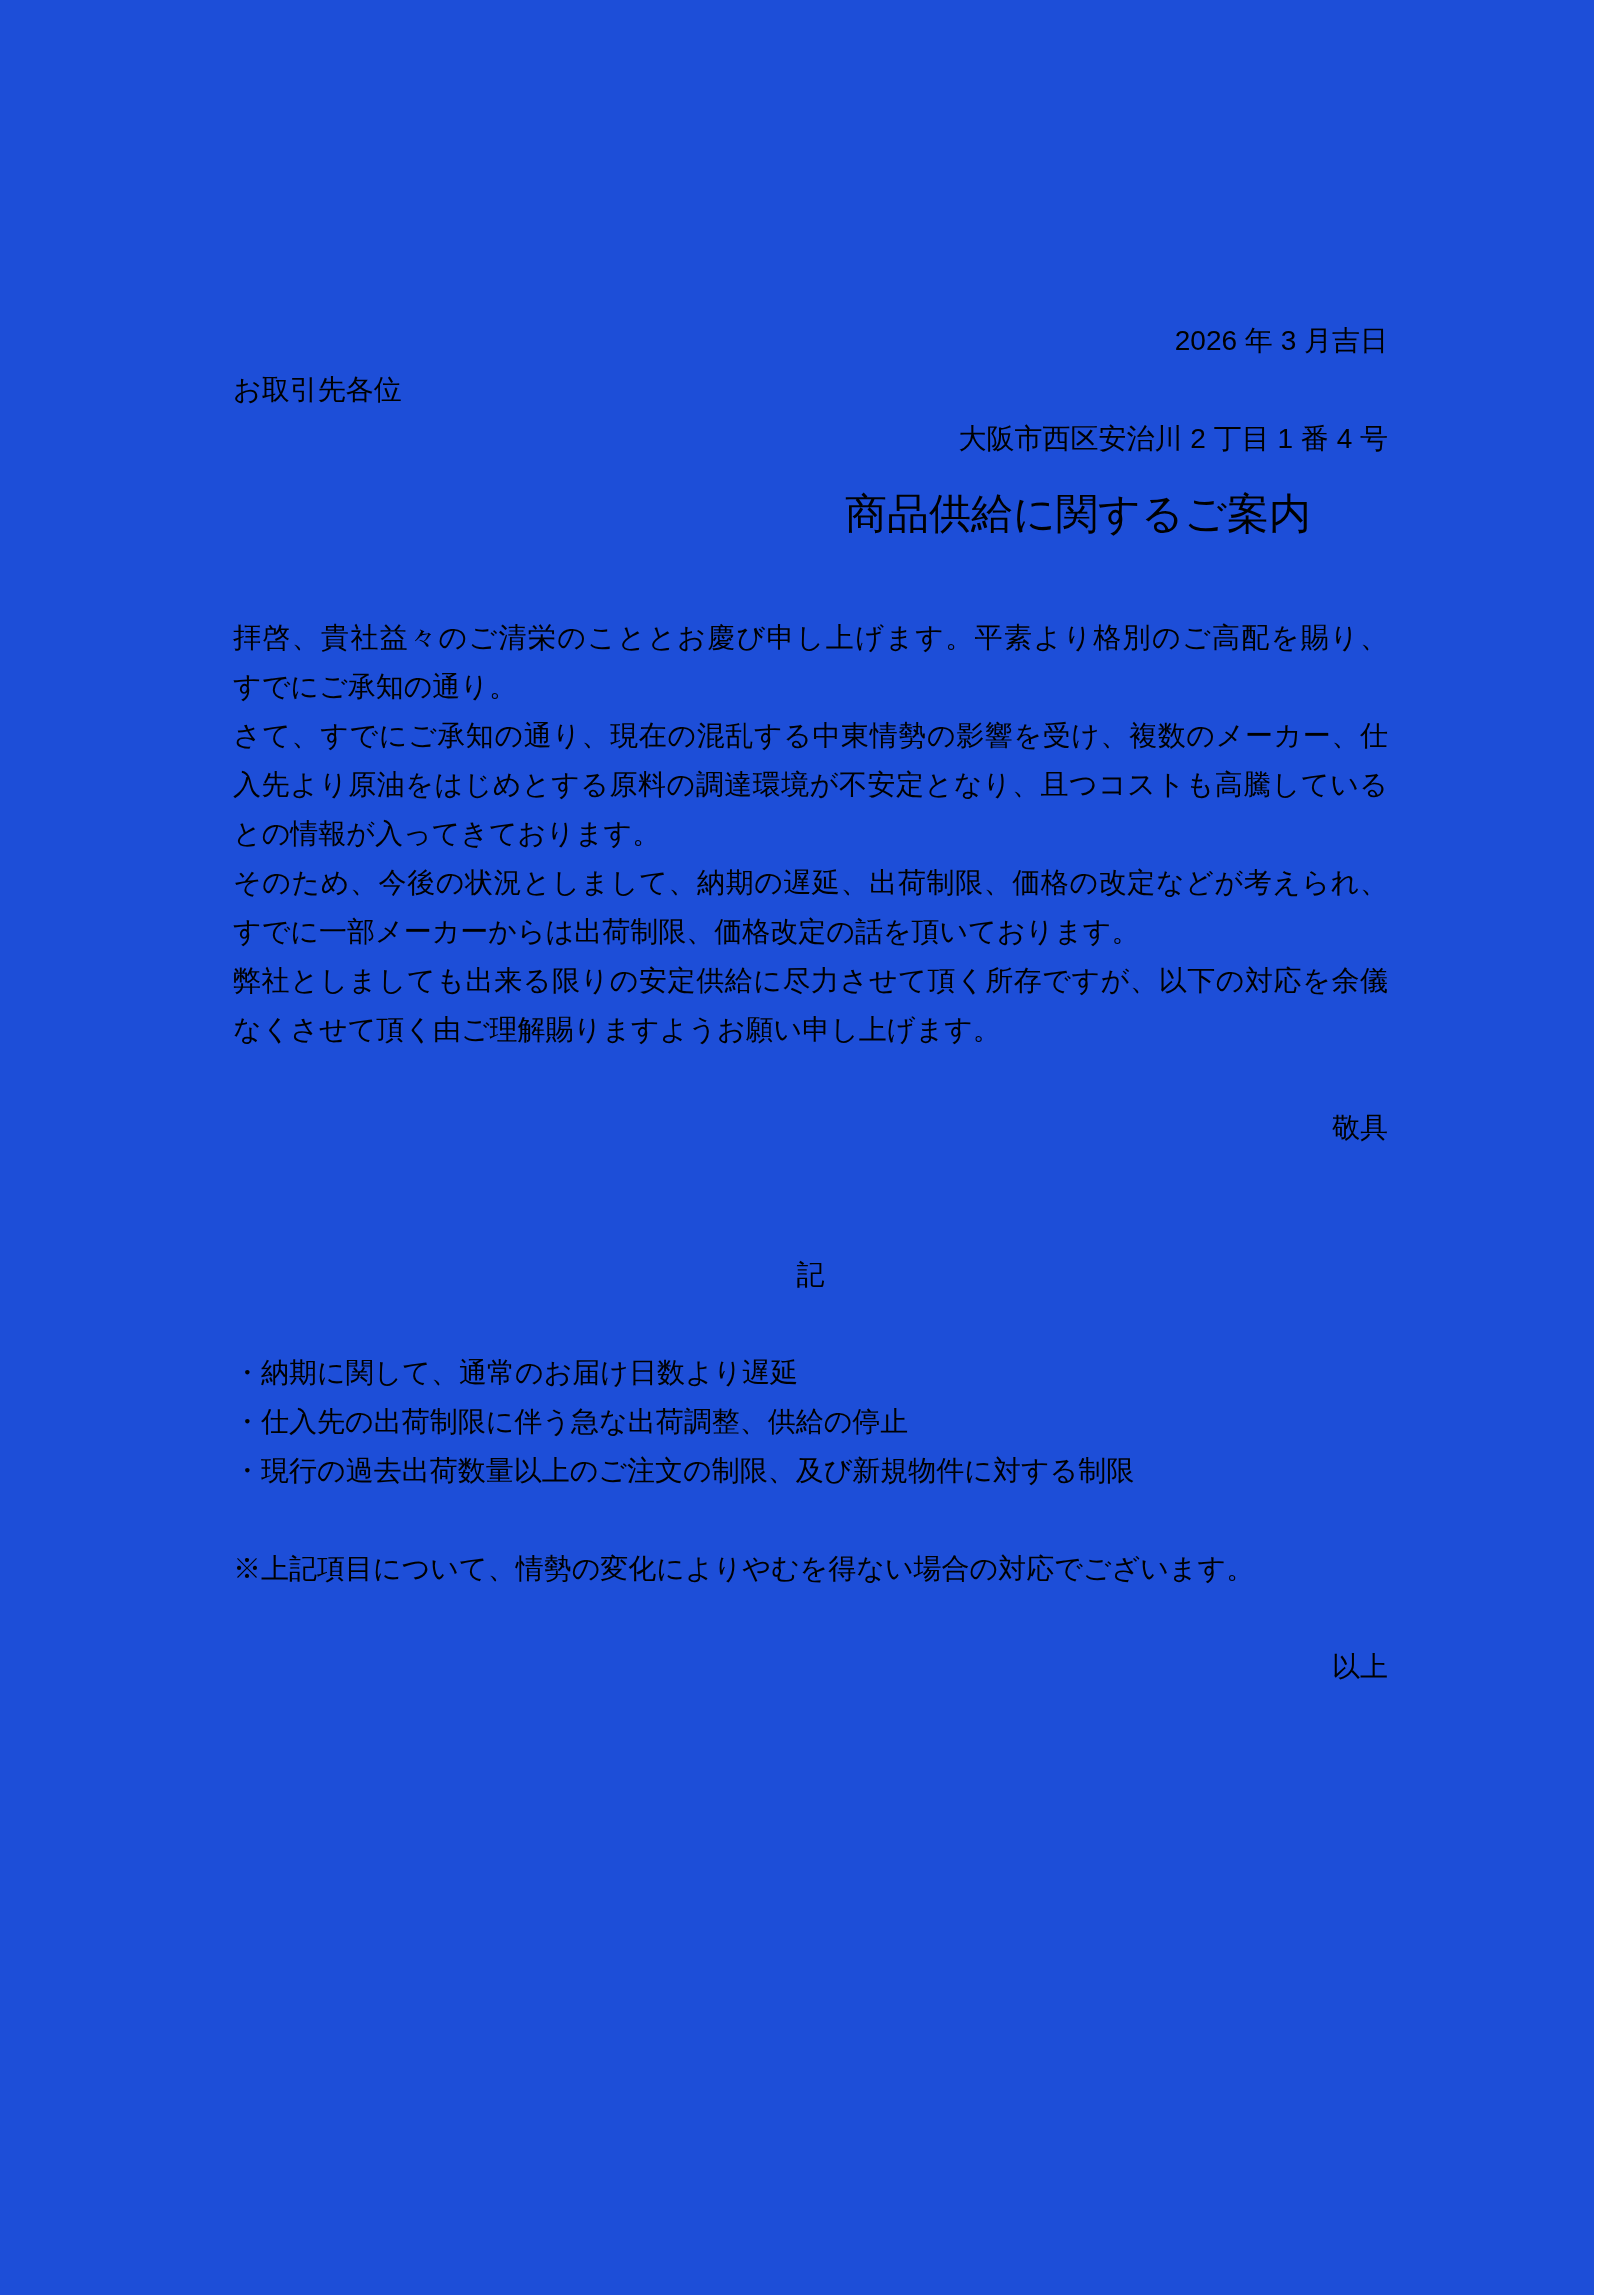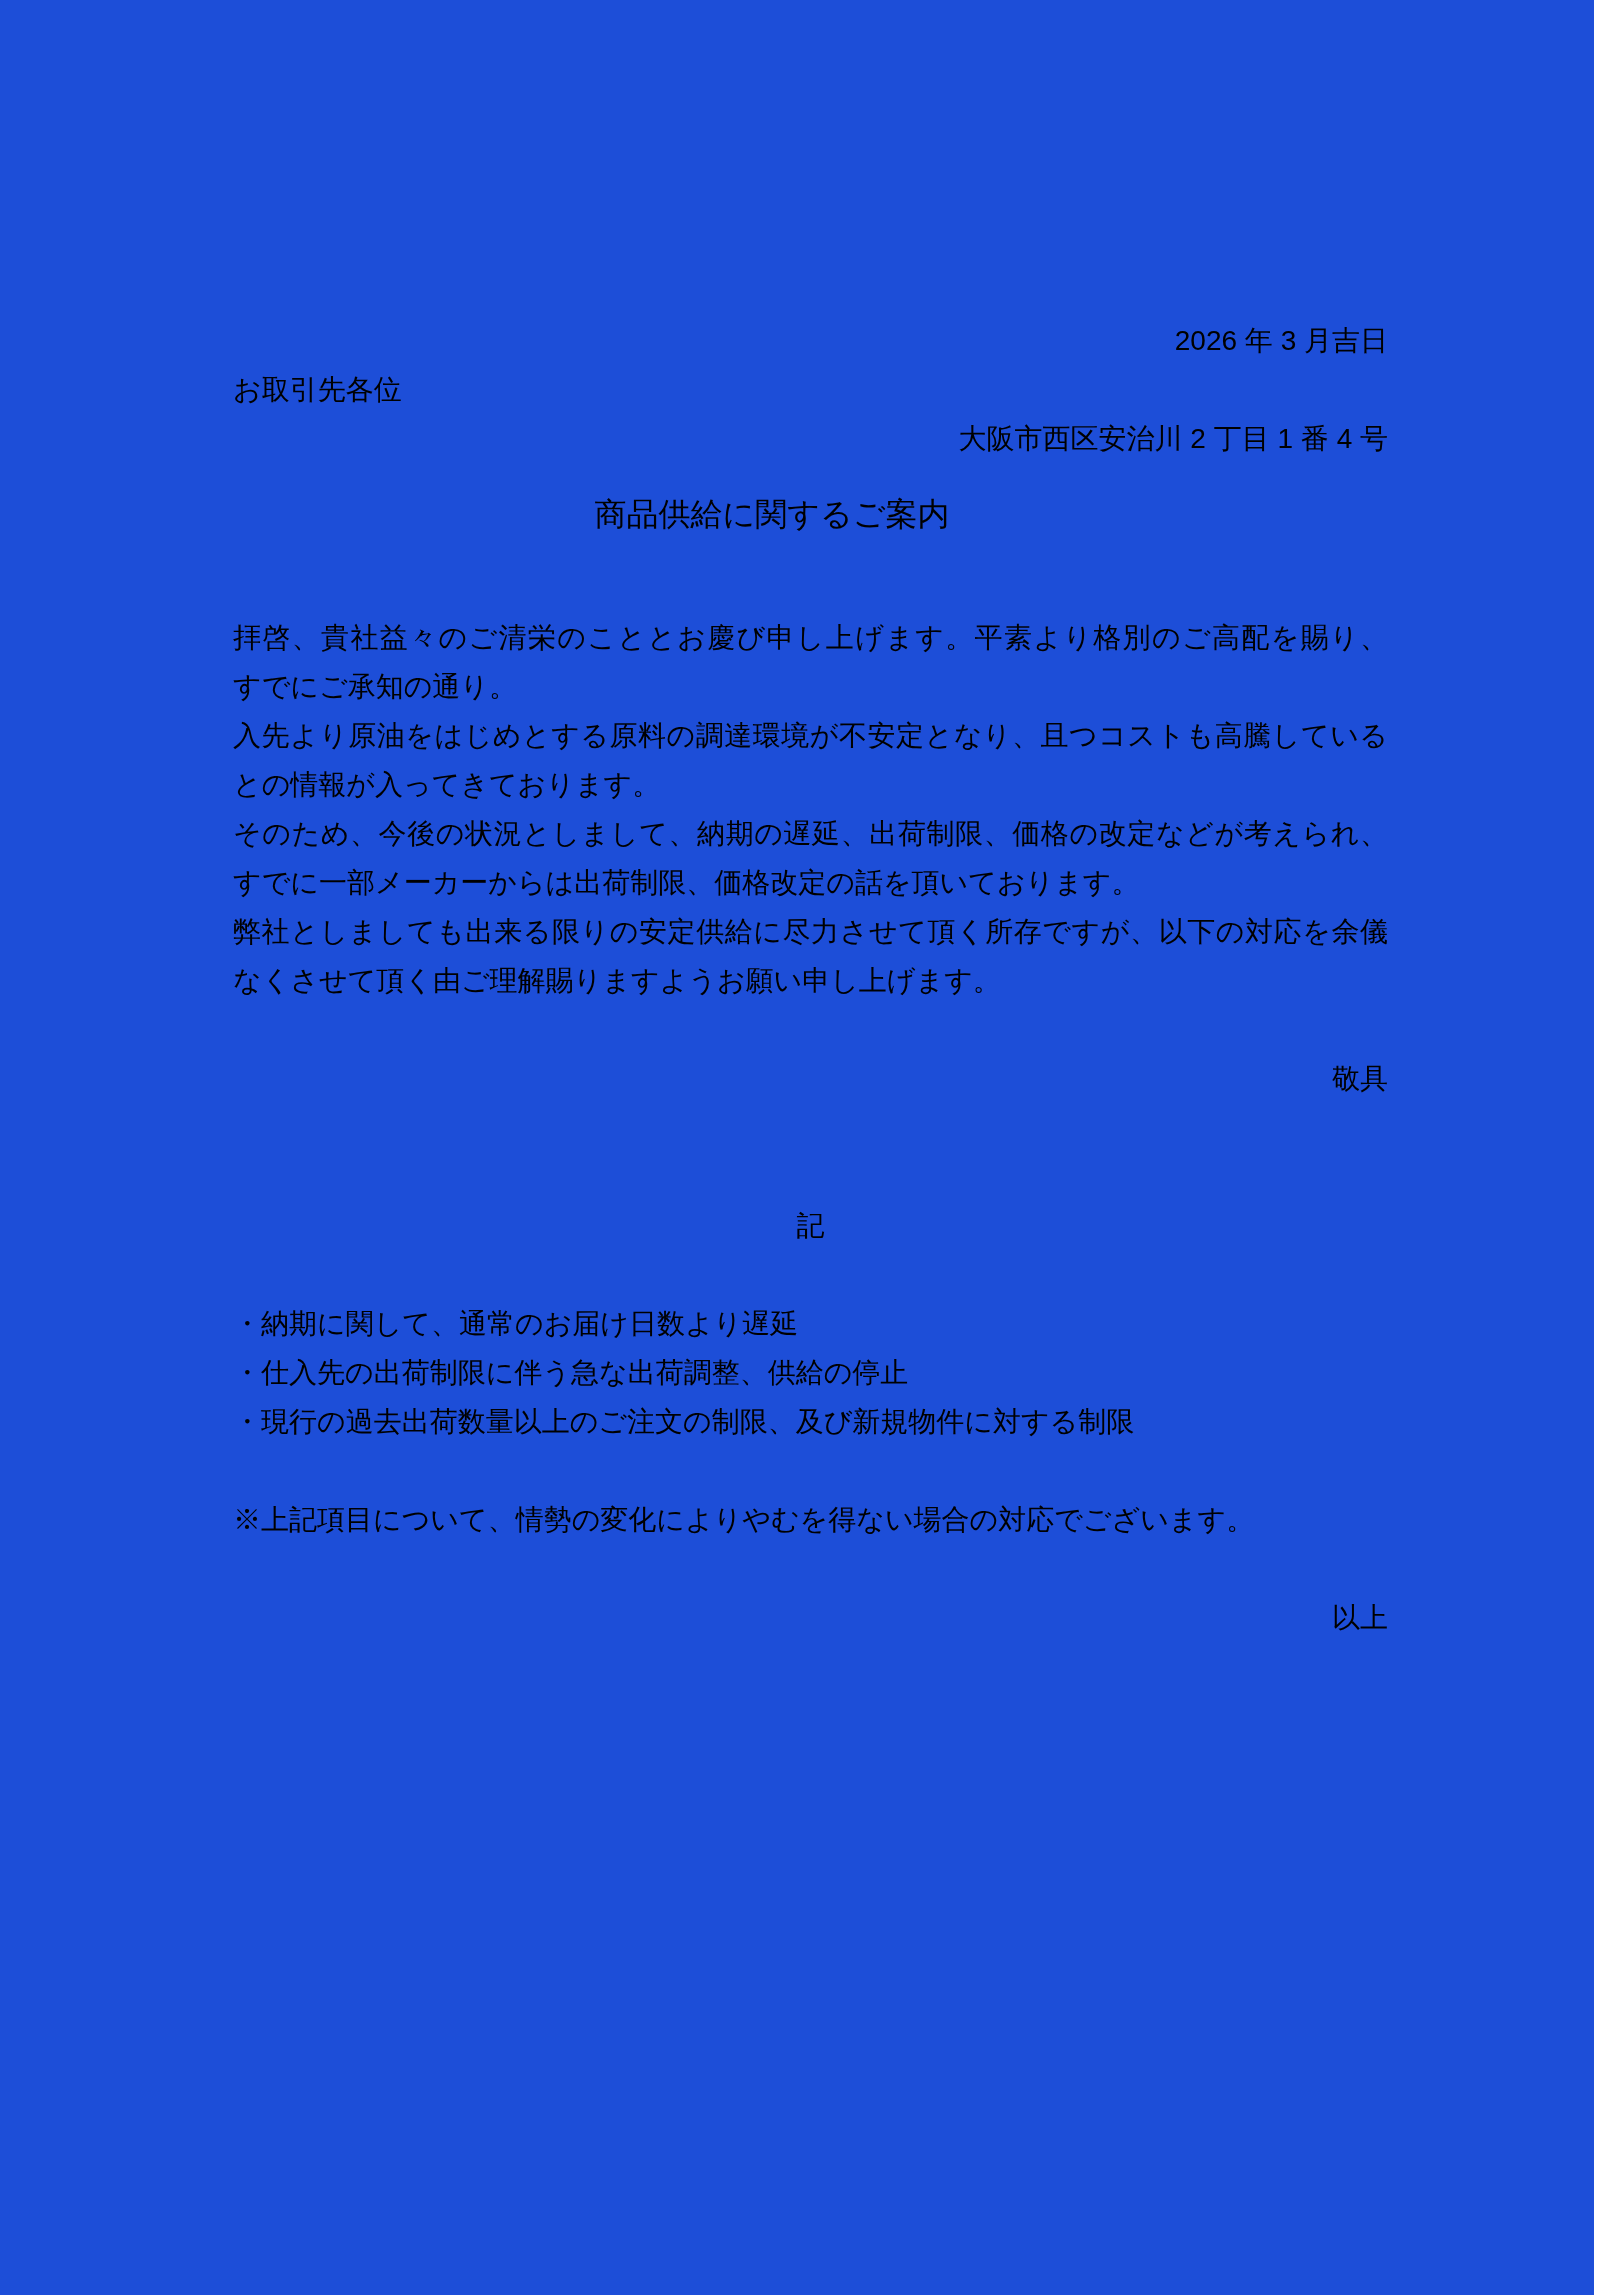--- a/index.html
+++ b/index.html
@@ -31,24 +31,24 @@
     }
     .right  { text-align: right; }
     .center { text-align: center; }
     
     .fill {
       text-align: justify;
       text-align-last: justify;
     }
     .title {
       margin: 19.6px 0 0 0;
-      font-size: 32px;
+      font-size: 42px;
       line-height: 62px;
       font-weight: normal;
-      text-align: center;
+      text-align: right;
       padding-right: 77px;
     }
     .body    { margin-top: 68px; }
     .closing { margin-top: 49px; }
     .record  { margin-top: 98px; }
     .items   { margin-top: 49px; }
     .note    { margin-top: 49px; }
     .end     { margin-top: 49px; }
   </style>
 </head>
@@ -62,20 +62,21 @@
     <p class="line">お取引先各位</p>
 
 
     <p class="line right">大阪市西区安治川 2 丁目 1 番 4 号</p>
 
     <h1 class="title">商品供給に関するご案内</h1>
 
     <div class="body">
       <p class="line fill">拝啓、貴社益々のご清栄のこととお慶び申し上げます。平素より格別のご高配を賜り、</p>
       <p class="line">すでにご承知の通り。</p>
+      <p class="line fill">さて、すでにご承知の通り、現在の混乱する中東情勢の影響を受け、複数のメーカー、仕</p>
       <p class="line fill">入先より原油をはじめとする原料の調達環境が不安定となり、且つコストも高騰している</p>
       <p class="line">との情報が入ってきております。</p>
       <p class="line fill">そのため、今後の状況としまして、納期の遅延、出荷制限、価格の改定などが考えられ、</p>
       <p class="line">すでに一部メーカーからは出荷制限、価格改定の話を頂いております。</p>
       <p class="line fill">弊社としましても出来る限りの安定供給に尽力させて頂く所存ですが、以下の対応を余儀</p>
       <p class="line">なくさせて頂く由ご理解賜りますようお願い申し上げます。</p>
     </div>
 
     <p class="line right closing">敬具</p>
 

